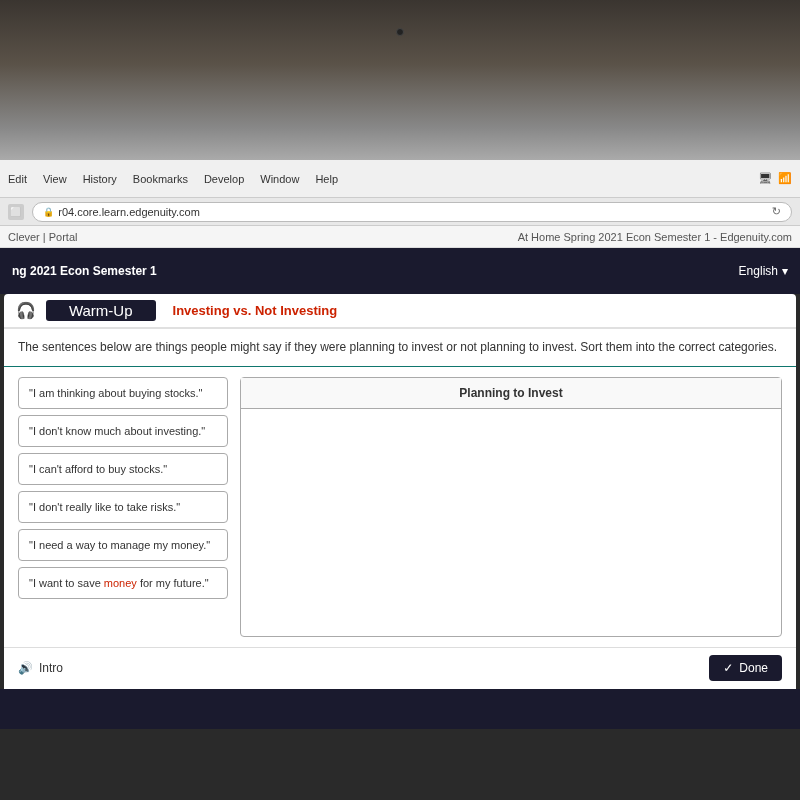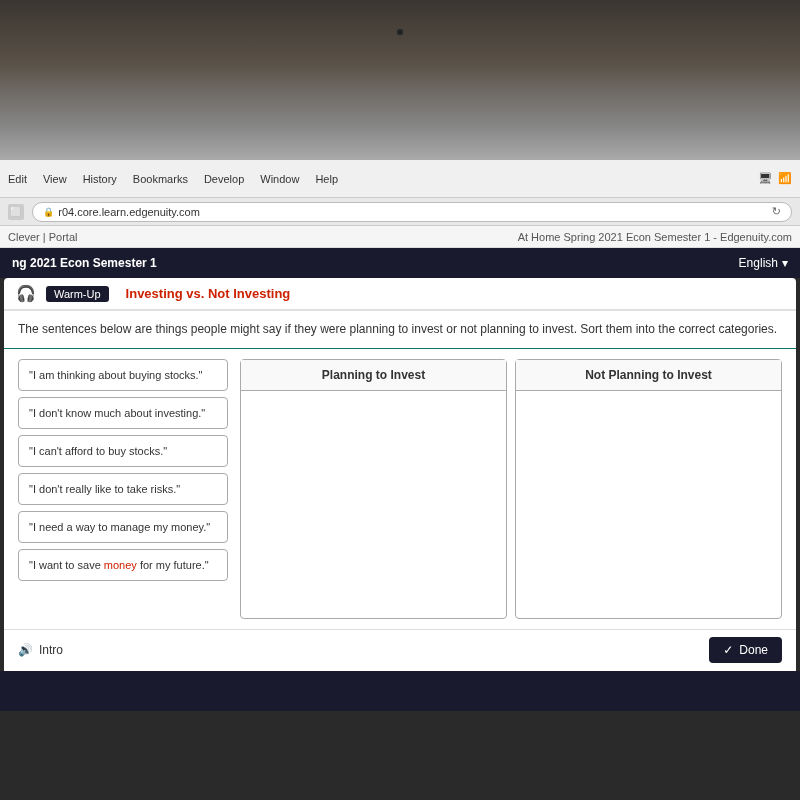--- a/index.html
+++ b/index.html
@@ -119,21 +119,21 @@
     .bookmarks-bar .right-bookmark {
       margin-left: auto;
     }
 
     .app-header {
       background: #1a1a2e;
       padding: 4px 12px;
       display: flex;
       align-items: center;
       justify-content: space-between;
-      height: 30px;
+      height: 46px;
     }
 
     .app-title {
       color: white;
       font-size: 12px;
       font-weight: bold;
     }
 
     .language-selector {
       display: flex;
@@ -155,22 +155,22 @@
       display: flex;
       align-items: center;
       padding: 6px 12px;
       border-bottom: 2px solid #e0e0e0;
       gap: 10px;
     }
 
     .warm-up-badge {
       background: #1a1a2e;
       color: white;
-      font-size: 11px;
-      padding: 2px 8px;
+      font-size: 15px;
+      padding: 2px 23px;
       border-radius: 3px;
     }
 
     .lesson-title {
       color: #cc2200;
       font-size: 14px;
       font-weight: bold;
       text-decoration: line-through;
       text-decoration-color: transparent;
     }
@@ -359,24 +359,20 @@
       </div>
     </div>
 
     <div class="drop-columns">
 
       <div class="drop-column">
         <div class="drop-column-header">Planning to Invest</div>
         <div class="drop-column-body"></div>
       </div>
 
-      <div class="drop-column">
-        <div class="drop-column-header">Not Planning to Invest</div>
-        <div class="drop-column-body"></div>
-      </div>
 
     </div>
   </div>
 
   <div class="content-footer">
     <button class="intro-button">
       <span>🔊</span>
       <span>Intro</span>
     </button>
     <button class="done-button">

